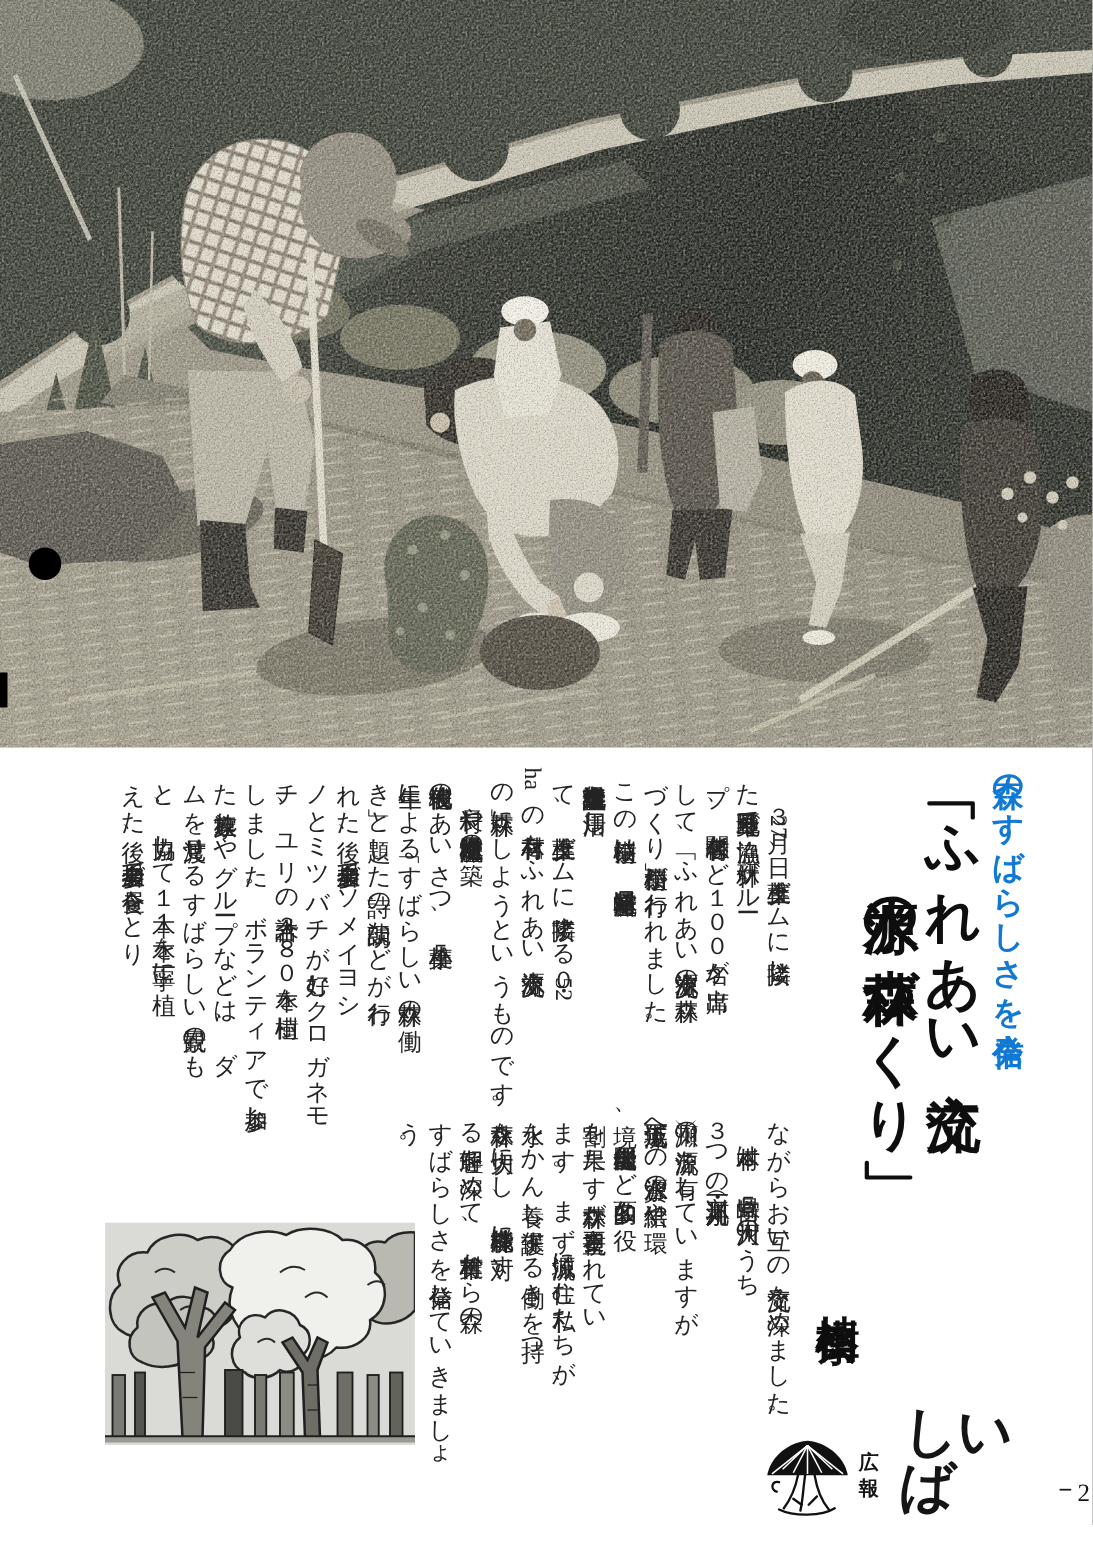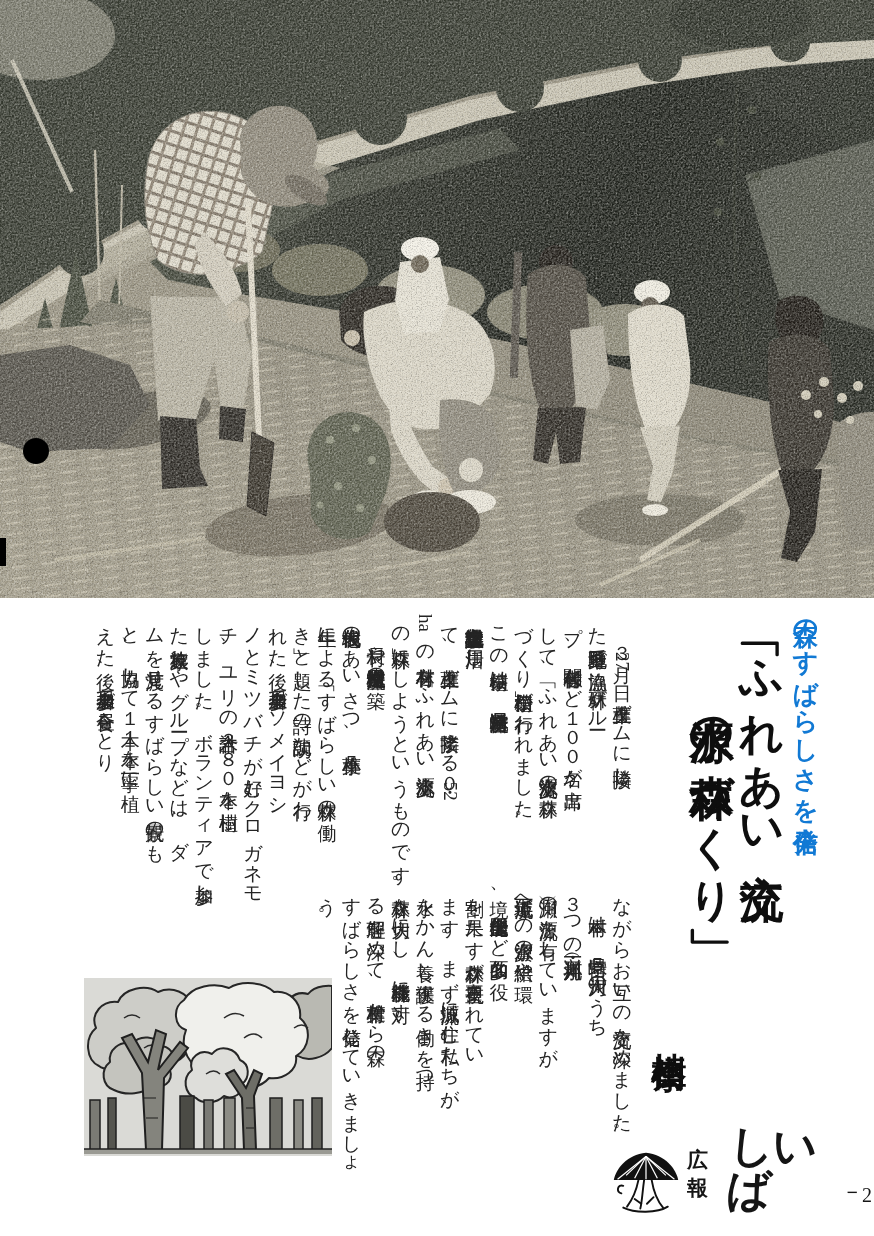--- a/index.html
+++ b/index.html
@@ -36,21 +36,21 @@
   
   .illustration{position:absolute; left:84px; top:978px; width:248px; height:178px;}
   
   .footer{
     position:absolute; left:610px; top:1140px; width:262px; height:78px;
     display:flex; align-items:flex-end; gap:3px;
   }
   .footer .logo{width:72px; height:72px; flex:0 0 auto;}
   .footer .kanji-small{
     font-family:"Liberation Serif", serif; font-weight:bold;
-    font-size:21px; color:#151515; margin:0 0 16px 2px; letter-spacing:1px;
+    font-size:16px; color:#151515; margin:0 0 16px 2px; letter-spacing:1px;
   }
   .footer .kana-big{
     font-family:"Liberation Sans", sans-serif; font-weight:bold;
     font-size:44px; line-height:1; color:#151515; transform:skewX(-4deg);
     letter-spacing:-2px; margin-bottom:6px;
   }
   .footer .dash{font-size:20px; font-weight:bold; color:#151515; margin:0 1px 14px 4px;}
   .footer .pagenum{font-family:"Liberation Serif", serif; font-size:20px; color:#151515; margin-bottom:11px;}
 </style>
 </head>

